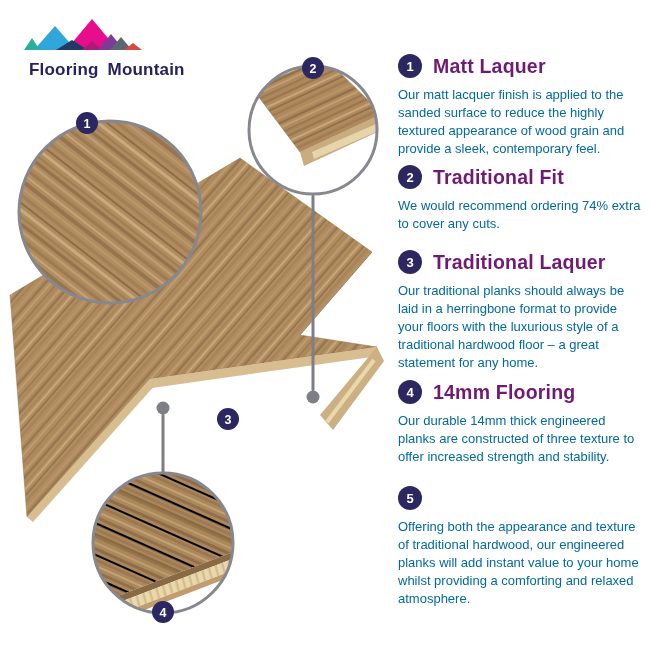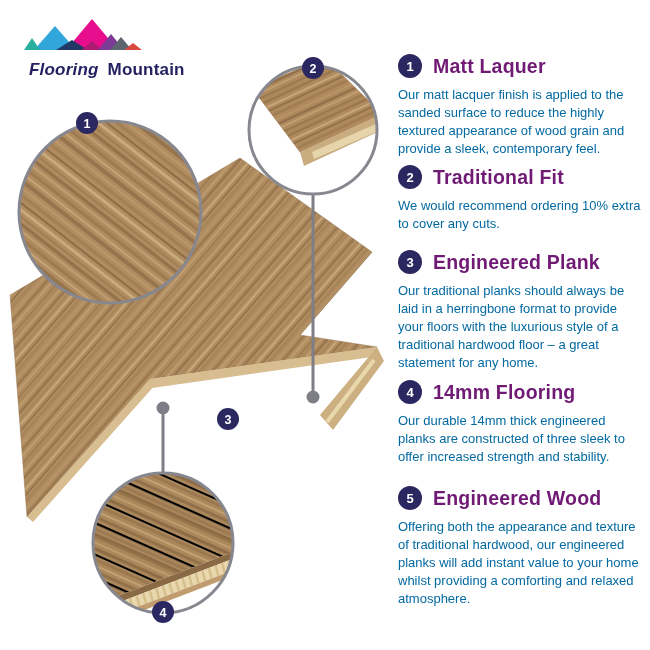--- a/index.html
+++ b/index.html
@@ -8,21 +8,21 @@
     font-family:"Liberation Sans",sans-serif;
   }
   #illustration{position:absolute;left:0;top:0;width:650px;height:650px;}
   
   #logo{position:absolute;left:18px;top:16px;width:190px;height:66px;}
   #logo svg{display:block;}
   #brand{
     position:absolute;left:11px;top:44px;white-space:nowrap;
     font-size:17px;color:#262262;letter-spacing:.2px;
   }
-  #brand .b1{font-style:italic;font-weight:700;}
+  #brand .b1{font-weight:700;}
   #brand .b2{font-weight:800;margin-left:4px;}
   
   #panel{position:absolute;left:398px;top:0;width:250px;height:650px;}
   .section{position:absolute;left:0;width:250px;}
   .sec-head{display:flex;align-items:center;gap:11px;}
   .num-badge{
     width:24px;height:24px;border-radius:50%;background:#2b2760;color:#ffffff;
     font-size:13px;font-weight:700;display:flex;align-items:center;justify-content:center;
     flex:0 0 24px;
   }
@@ -201,41 +201,40 @@
         <div class="sec-title">Matt Laquer</div>
       </div>
       <div class="sec-body">Our matt lacquer finish is applied to the sanded surface to reduce the highly textured appearance of wood grain and provide a sleek, contemporary feel.</div>
     </div>
 
     <div class="section s2">
       <div class="sec-head">
         <div class="num-badge">2</div>
         <div class="sec-title">Traditional Fit</div>
       </div>
-      <div class="sec-body">We would recommend ordering 10% extra to cover any cuts.</div>
+      <div class="sec-body">We would recommend ordering 74% extra to cover any cuts.</div>
     </div>
 
     <div class="section s3">
       <div class="sec-head">
         <div class="num-badge">3</div>
-        <div class="sec-title">Engineered Plank</div>
+        <div class="sec-title">Traditional Laquer</div>
       </div>
       <div class="sec-body">Our traditional planks should always be laid in a herringbone format to provide your floors with the luxurious style of a traditional hardwood floor – a great statement for any home.</div>
     </div>
 
     <div class="section s4">
       <div class="sec-head">
         <div class="num-badge">4</div>
         <div class="sec-title">14mm Flooring</div>
       </div>
-      <div class="sec-body">Our durable 14mm thick engineered planks are constructed of three sleek to offer increased strength and stability.</div>
+      <div class="sec-body">Our durable 14mm thick engineered planks are constructed of three texture to offer increased strength and stability.</div>
     </div>
 
     <div class="section s5">
       <div class="sec-head">
         <div class="num-badge">5</div>
-        <div class="sec-title">Engineered Wood</div>
       </div>
       <div class="sec-body">Offering both the appearance and texture of traditional hardwood, our engineered planks will add instant value to your home whilst providing a comforting and relaxed atmosphere.</div>
     </div>
 
   </div>
 </div>
 
 </body></html>

